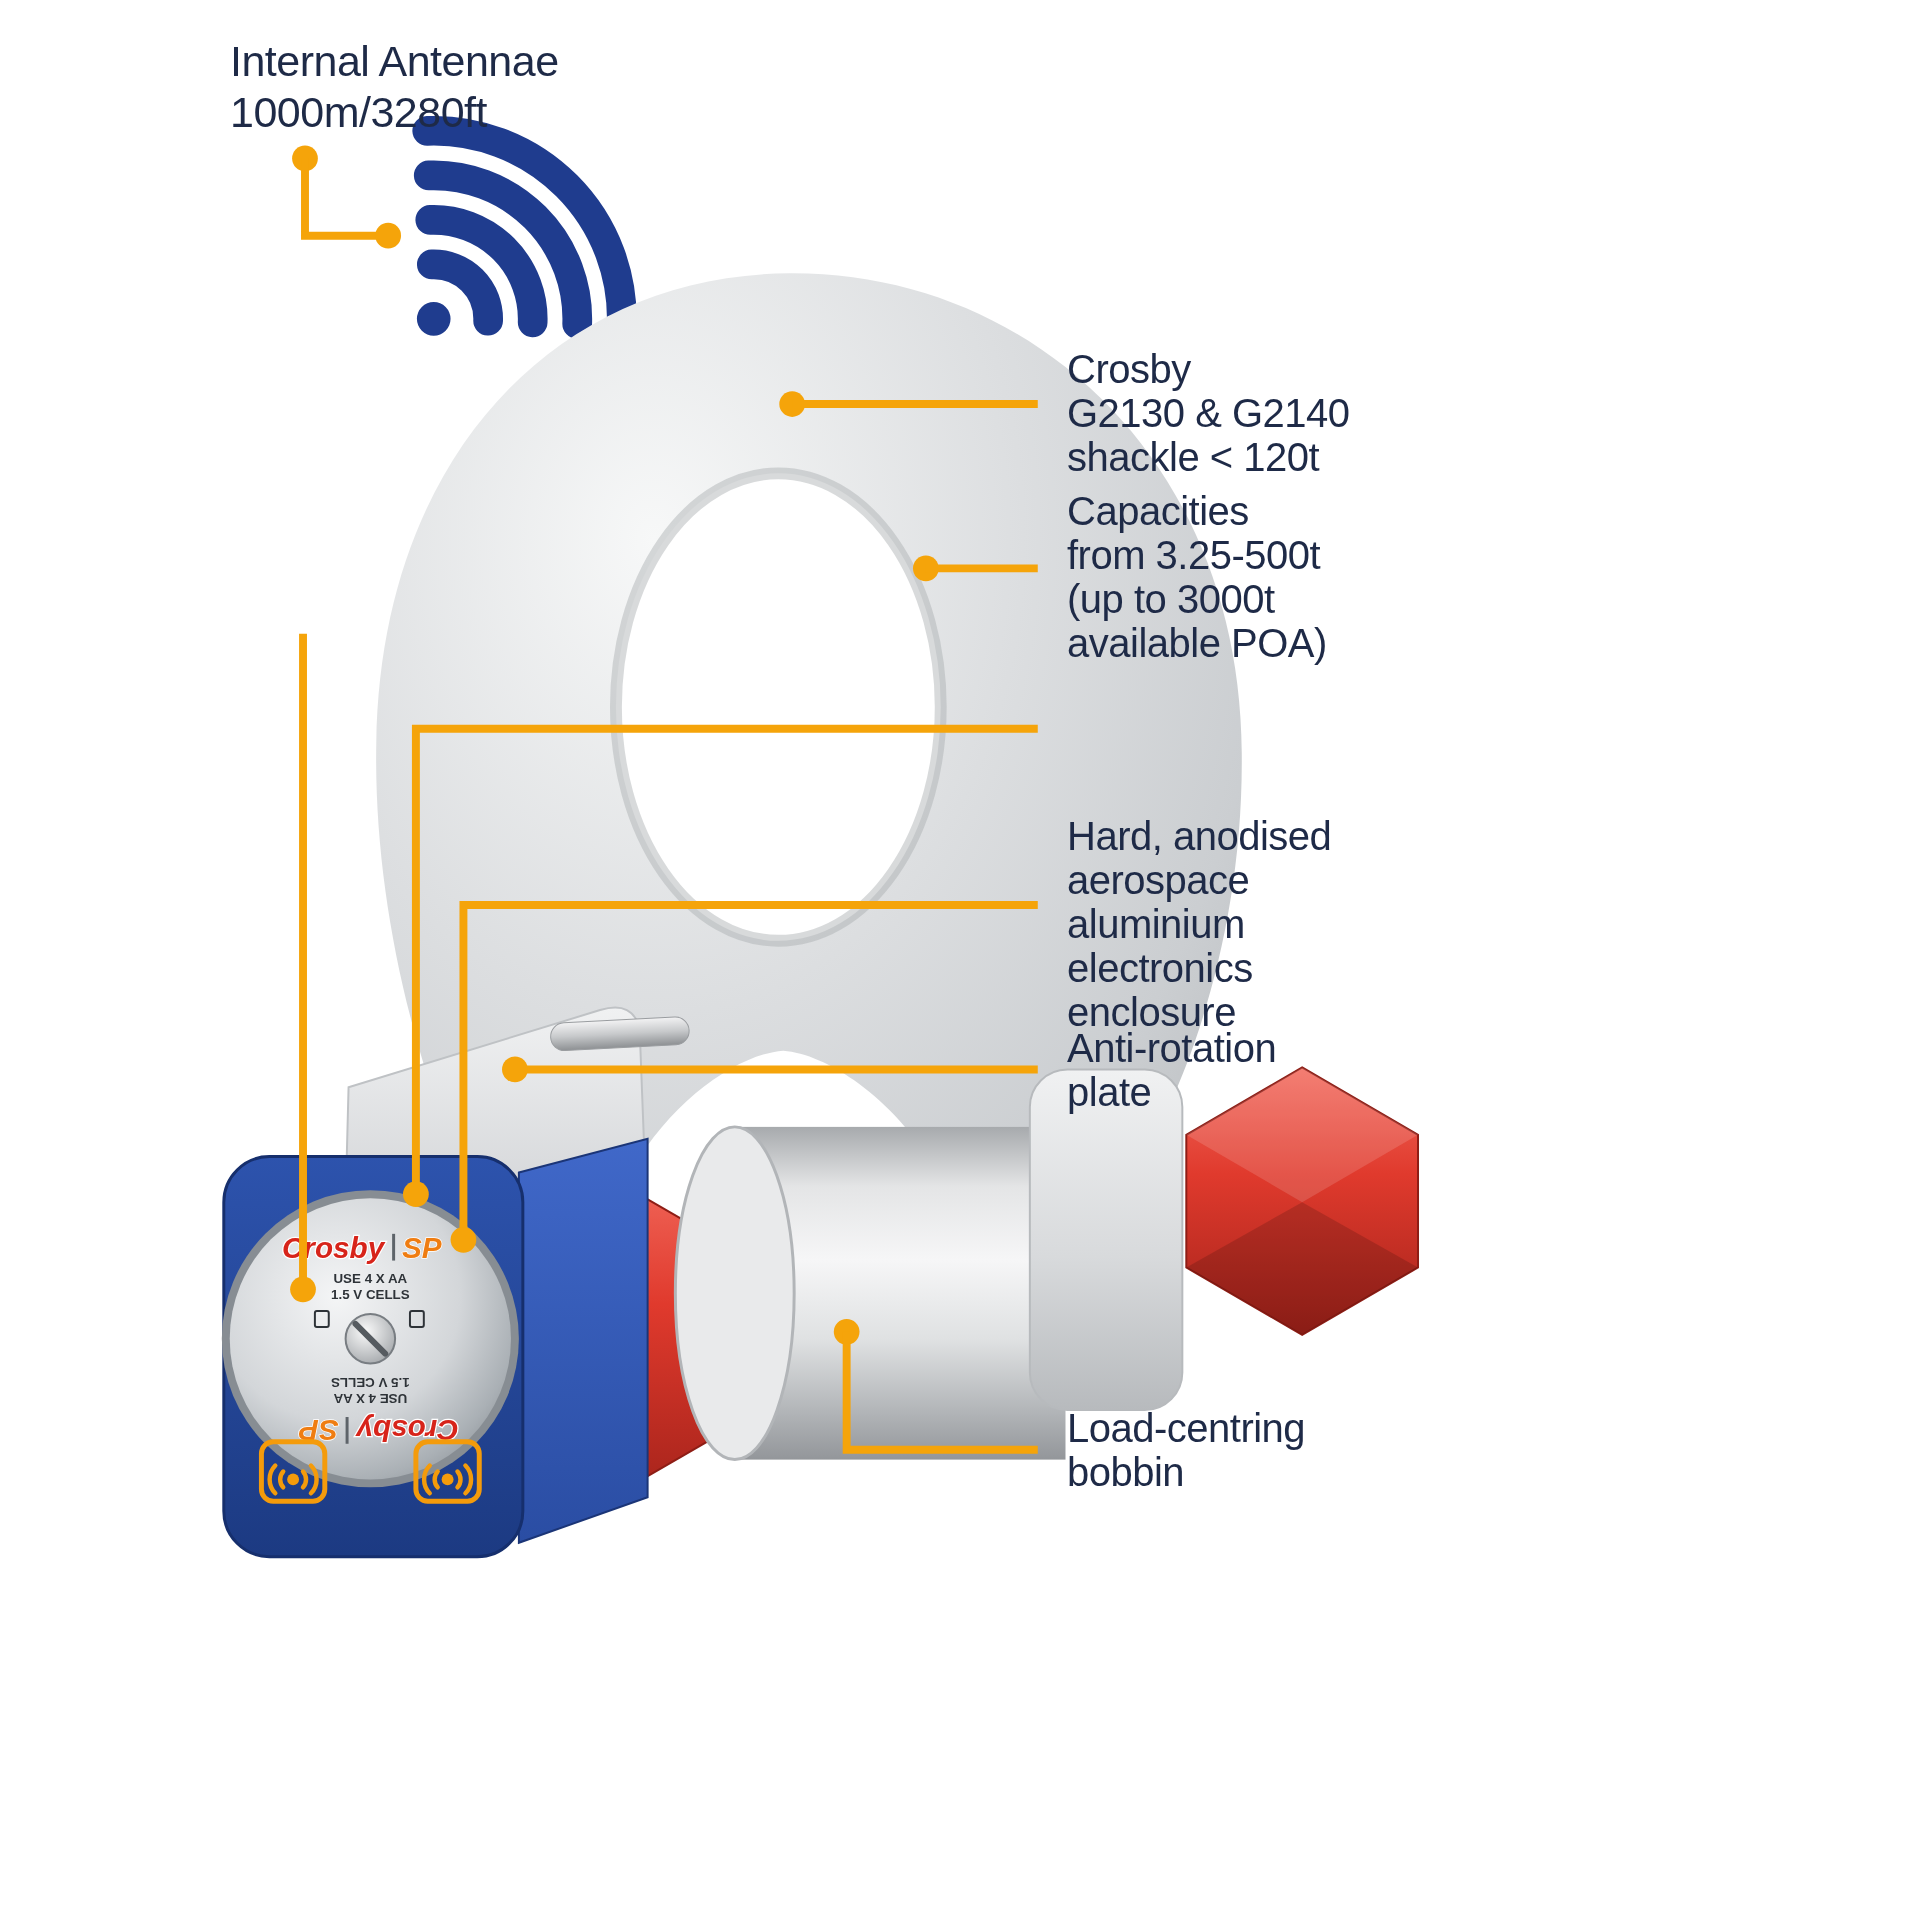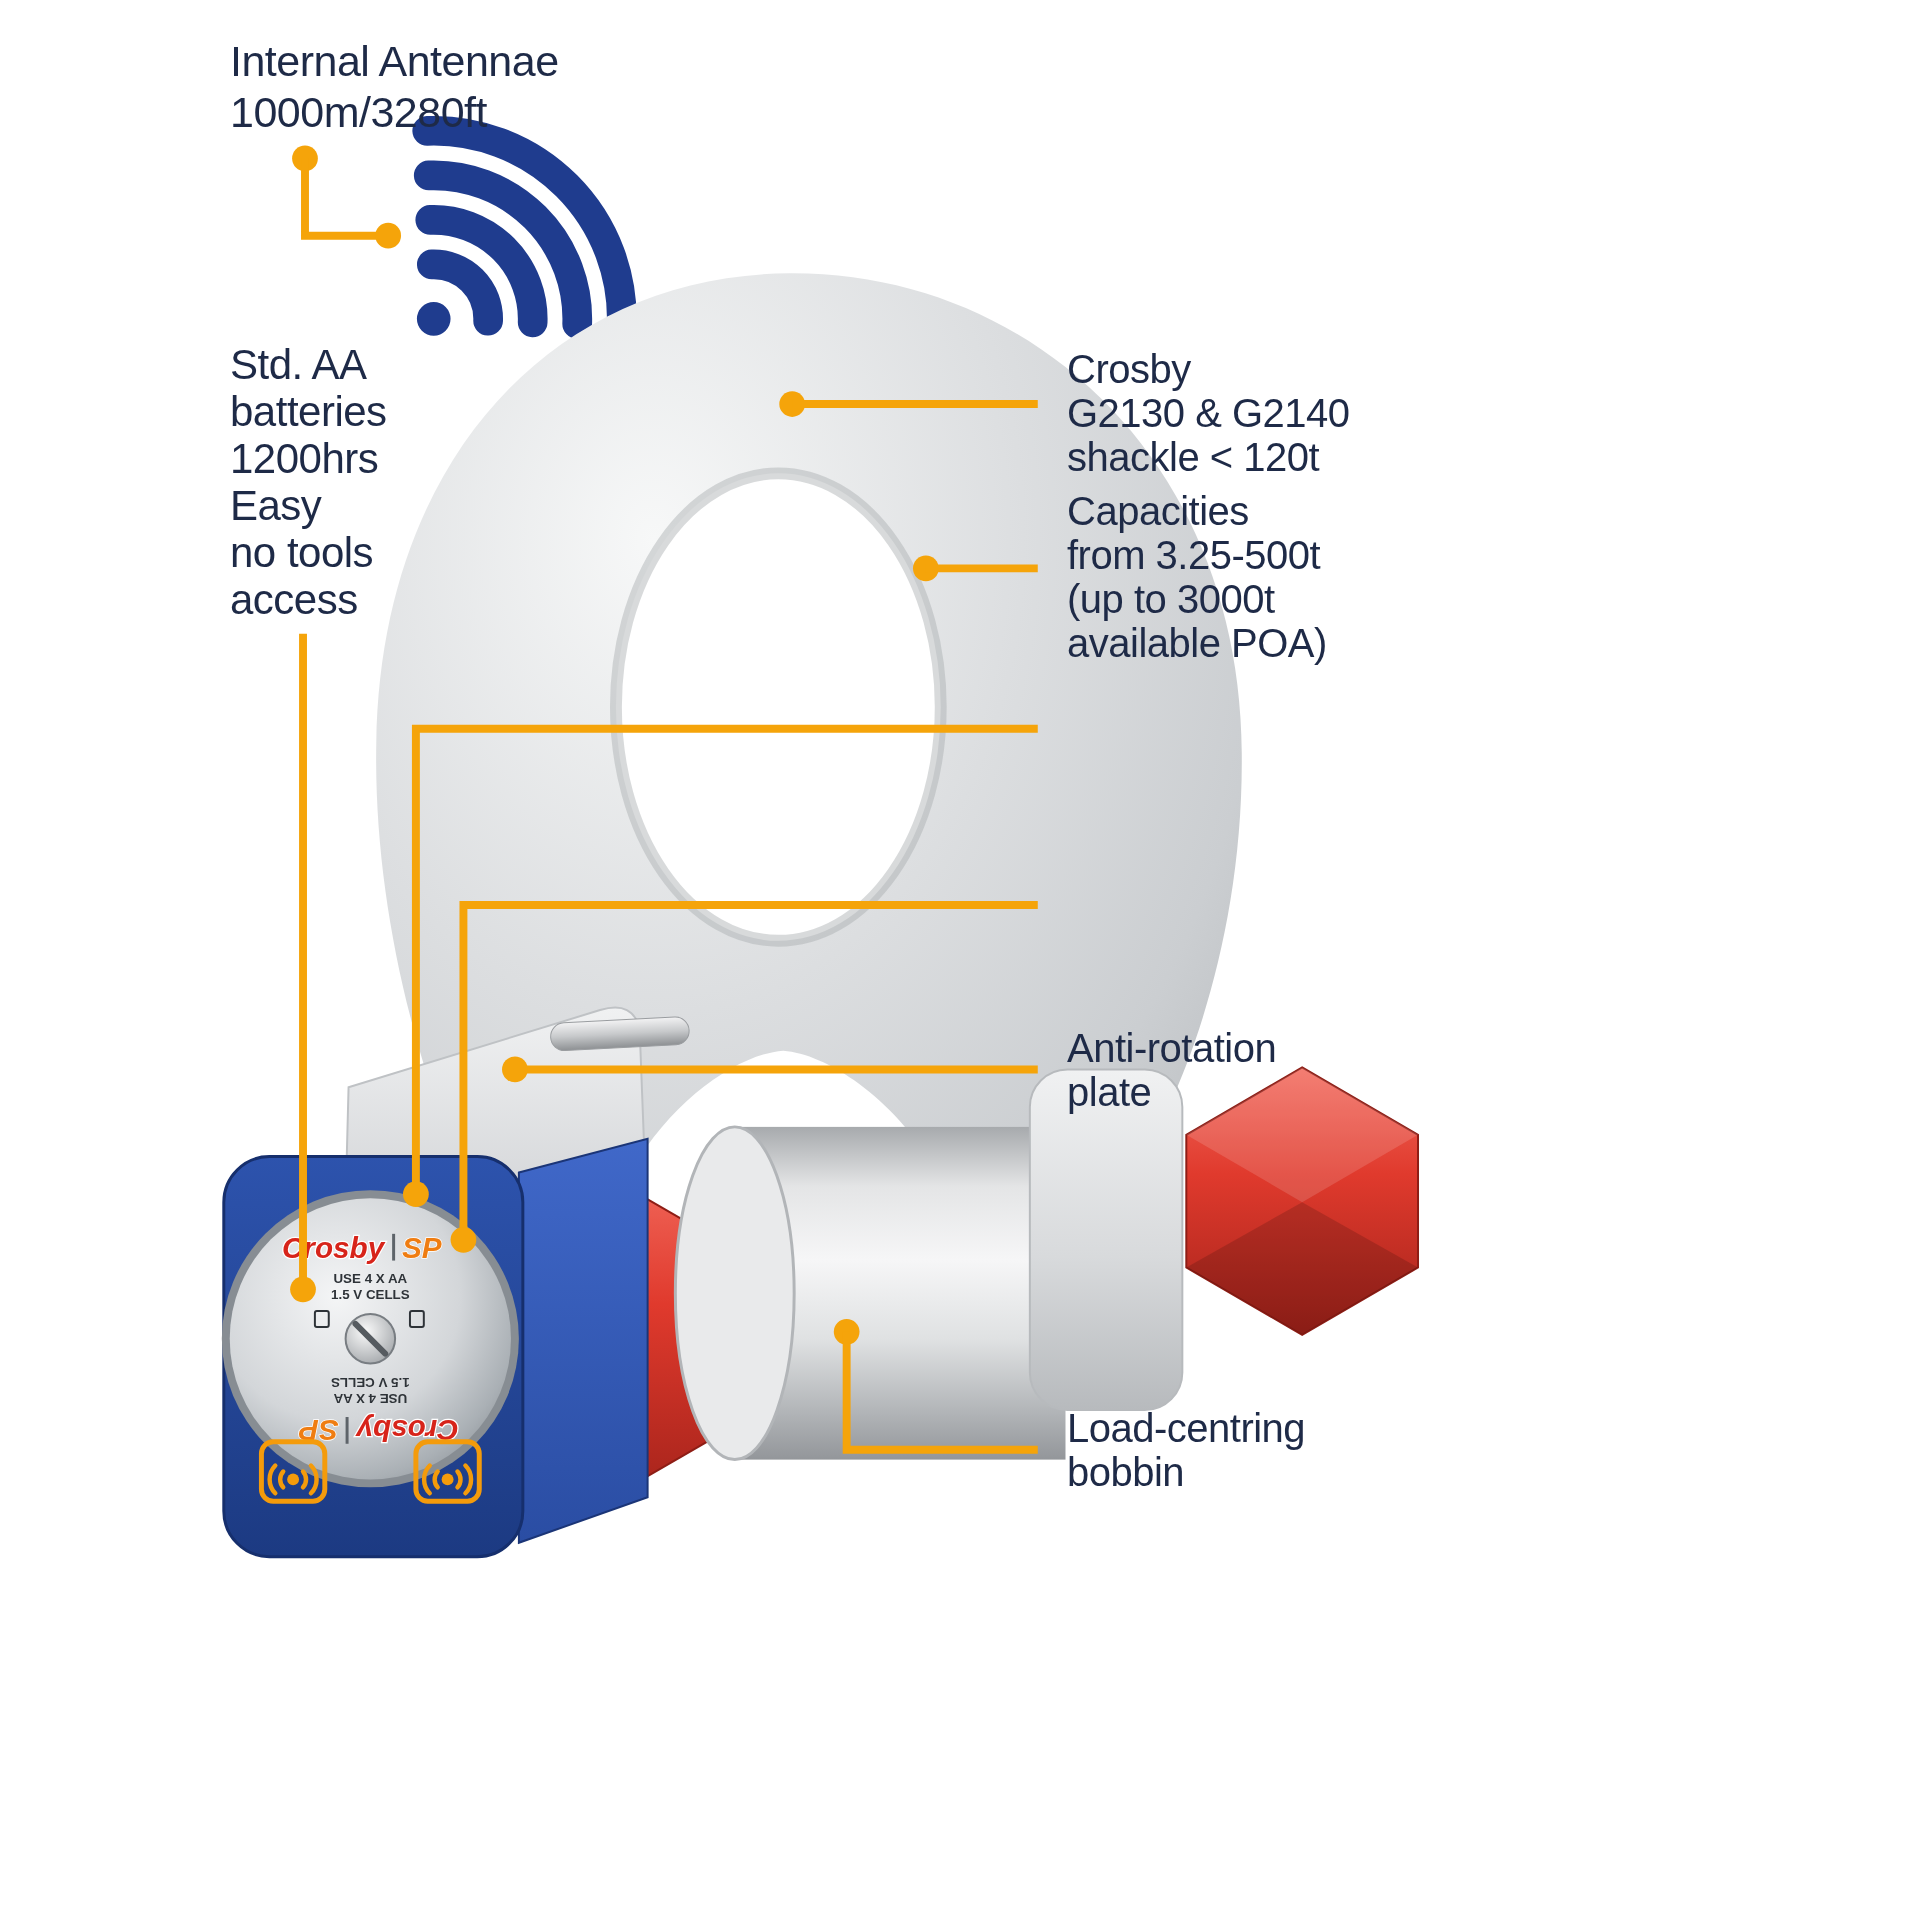--- a/index.html
+++ b/index.html
@@ -207,43 +207,42 @@
         <path d="M 855 1345 V 1464 H 1048" fill="none"></path>
       </g>
     </g>
   </svg>
 
   <div class="lbl" id="lbl-antenna">
     <div>Internal Antennae</div>
     <div>1000m/3280ft</div>
   </div>
 
-  <div class="lbl" id="lbl-battery">
-    <div>Std. AA</div>
-    <div>batteries</div>
-    <div>1200hrs</div>
-    <div>Easy</div>
-    <div>no tools</div>
-    <div>access</div>
-  </div>
 
   <div class="lbl rlbl" id="lbl-crosby">
     <div>Crosby</div>
     <div>G2130 &amp; G2140</div>
     <div>shackle &lt; 120t</div>
   </div>
 
   <div class="lbl rlbl" id="lbl-capacity">
     <div>Capacities</div>
     <div>from 3.25-500t</div>
     <div>(up to 3000t</div>
     <div>available POA)</div>
   </div>
 
 
+  <div class="lbl rlbl" id="lbl-enclosure">
+    <div>Hard, anodised</div>
+    <div>aerospace</div>
+    <div>aluminium</div>
+    <div>electronics</div>
+    <div>enclosure</div>
+  </div>
 
   <div class="lbl rlbl" id="lbl-bobbin">
     <div>Load-centring</div>
     <div>bobbin</div>
   </div>
 
   <div class="lbl rlbl" id="lbl-plate">
     <div>Anti-rotation</div>
     <div>plate</div>
   </div>

